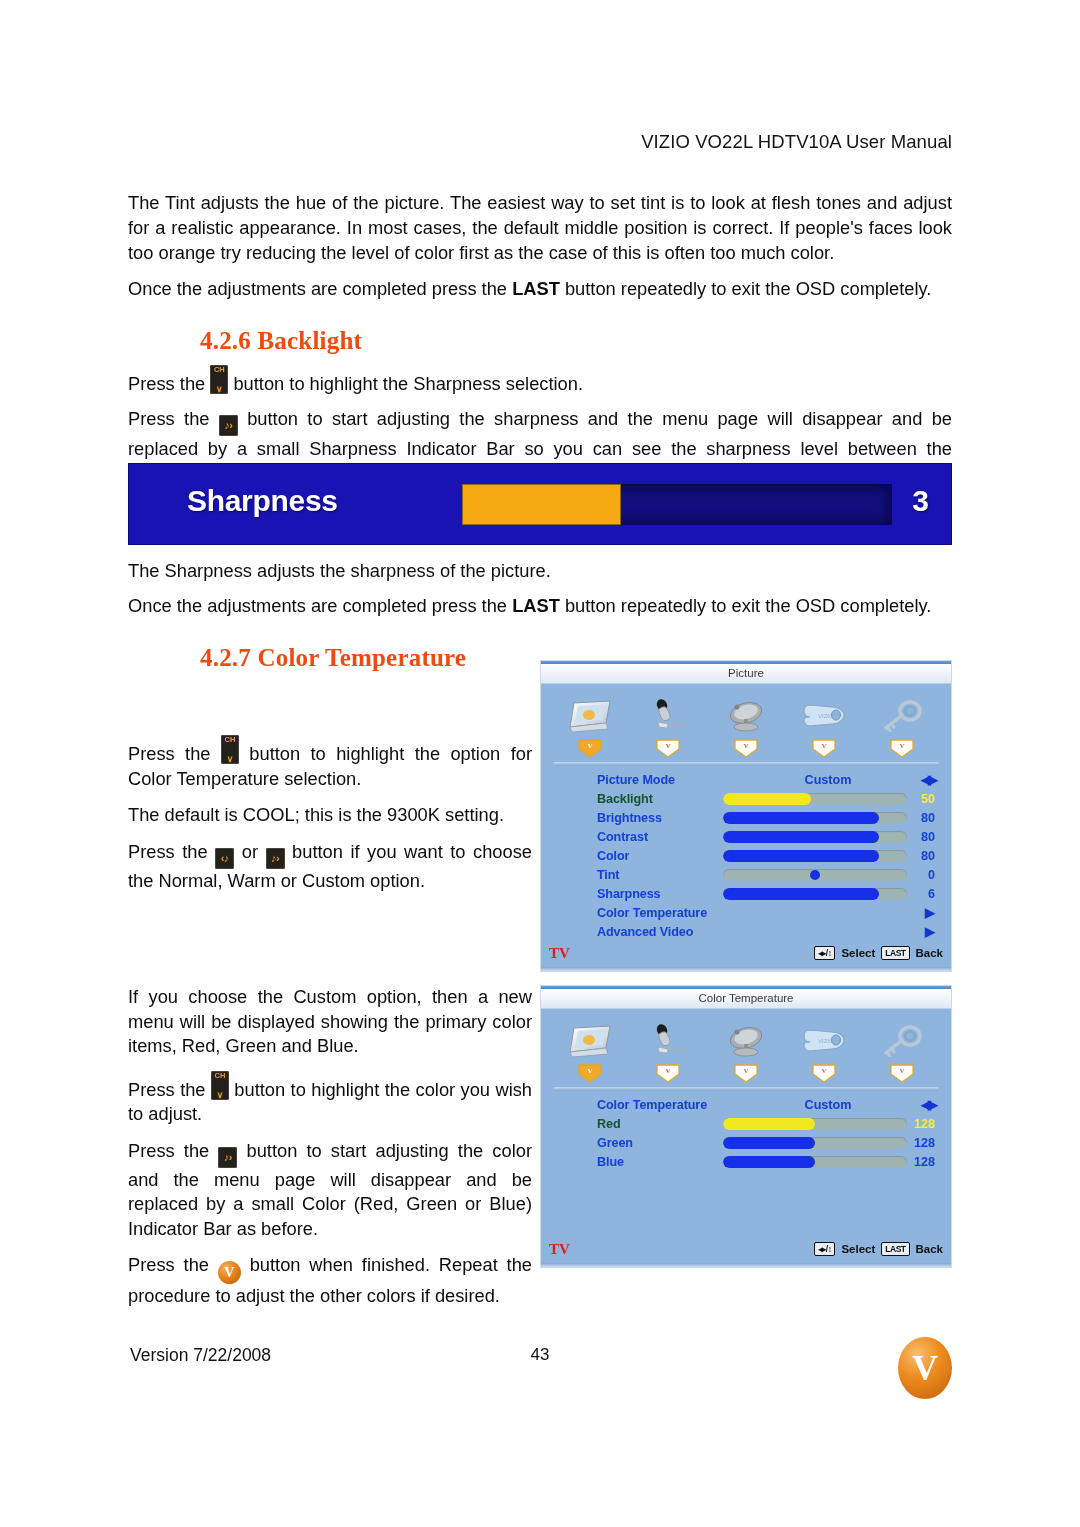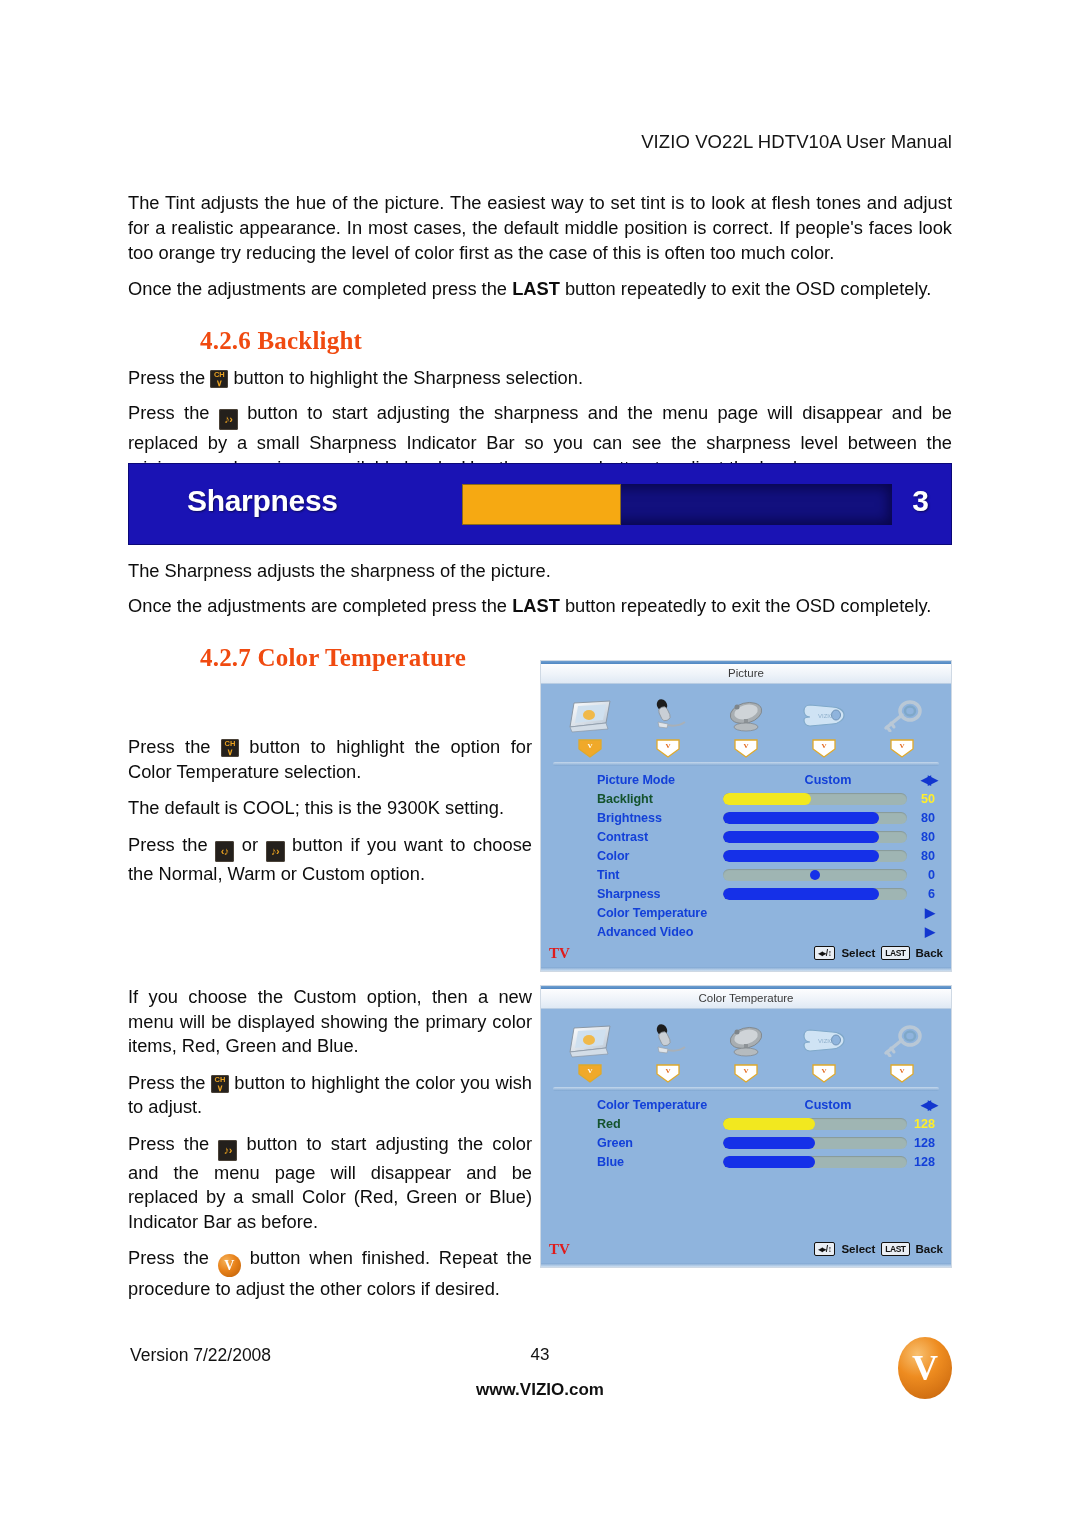--- a/index.html
+++ b/index.html
@@ -50,21 +50,21 @@
     display:inline-block;
     vertical-align:-4px;
     background:#24201c;
     border-radius:2px;
     color:#e8a020;
     text-align:center;
     box-shadow:0 0 0 1px #4a4238 inset;
     font-family:"Liberation Sans", sans-serif;
     position:relative;
   }
-  .key-ch{ width:18px; height:18px; }
+  .key-ch{ width:18px; height:29px; }
   .key-ch .ch-t{position:absolute;left:0;right:0;top:0px;font-size:7.5px;font-weight:bold;line-height:9px;}
   .key-ch .ch-b{position:absolute;left:0;right:0;bottom:0px;font-size:9px;font-weight:bold;line-height:10px;}
   .key-lr{ width:19px; height:21px; font-size:11px; line-height:21px; font-weight:bold; letter-spacing:-0.5px;}
   .key-v{
     display:inline-block; vertical-align:-6px;
     width:23px;height:23px;border-radius:50%;
     background:radial-gradient(circle at 35% 30%, #f5b25a 0%, #e8821a 45%, #b95c06 100%);
     color:#fff;font-weight:bold;font-size:14px;line-height:23px;text-align:center;
     font-family:"Liberation Serif", serif;
   }
@@ -565,17 +565,16 @@
         <span class="pill">LAST</span>
         <span>Back</span>
       </span>
     </div>
     <div class="osd-botline" style="position:absolute;left:0;right:0;bottom:0;"></div>
   </div>
 
   <div class="footer">
     <div class="ver">Version 7/22/2008</div>
     <div class="pgno">43</div>
-    <div class="site">www.VIZIO.com</div>
     <div class="vlogo">V</div>
   </div>
 
 </div>
 
 </body></html>

